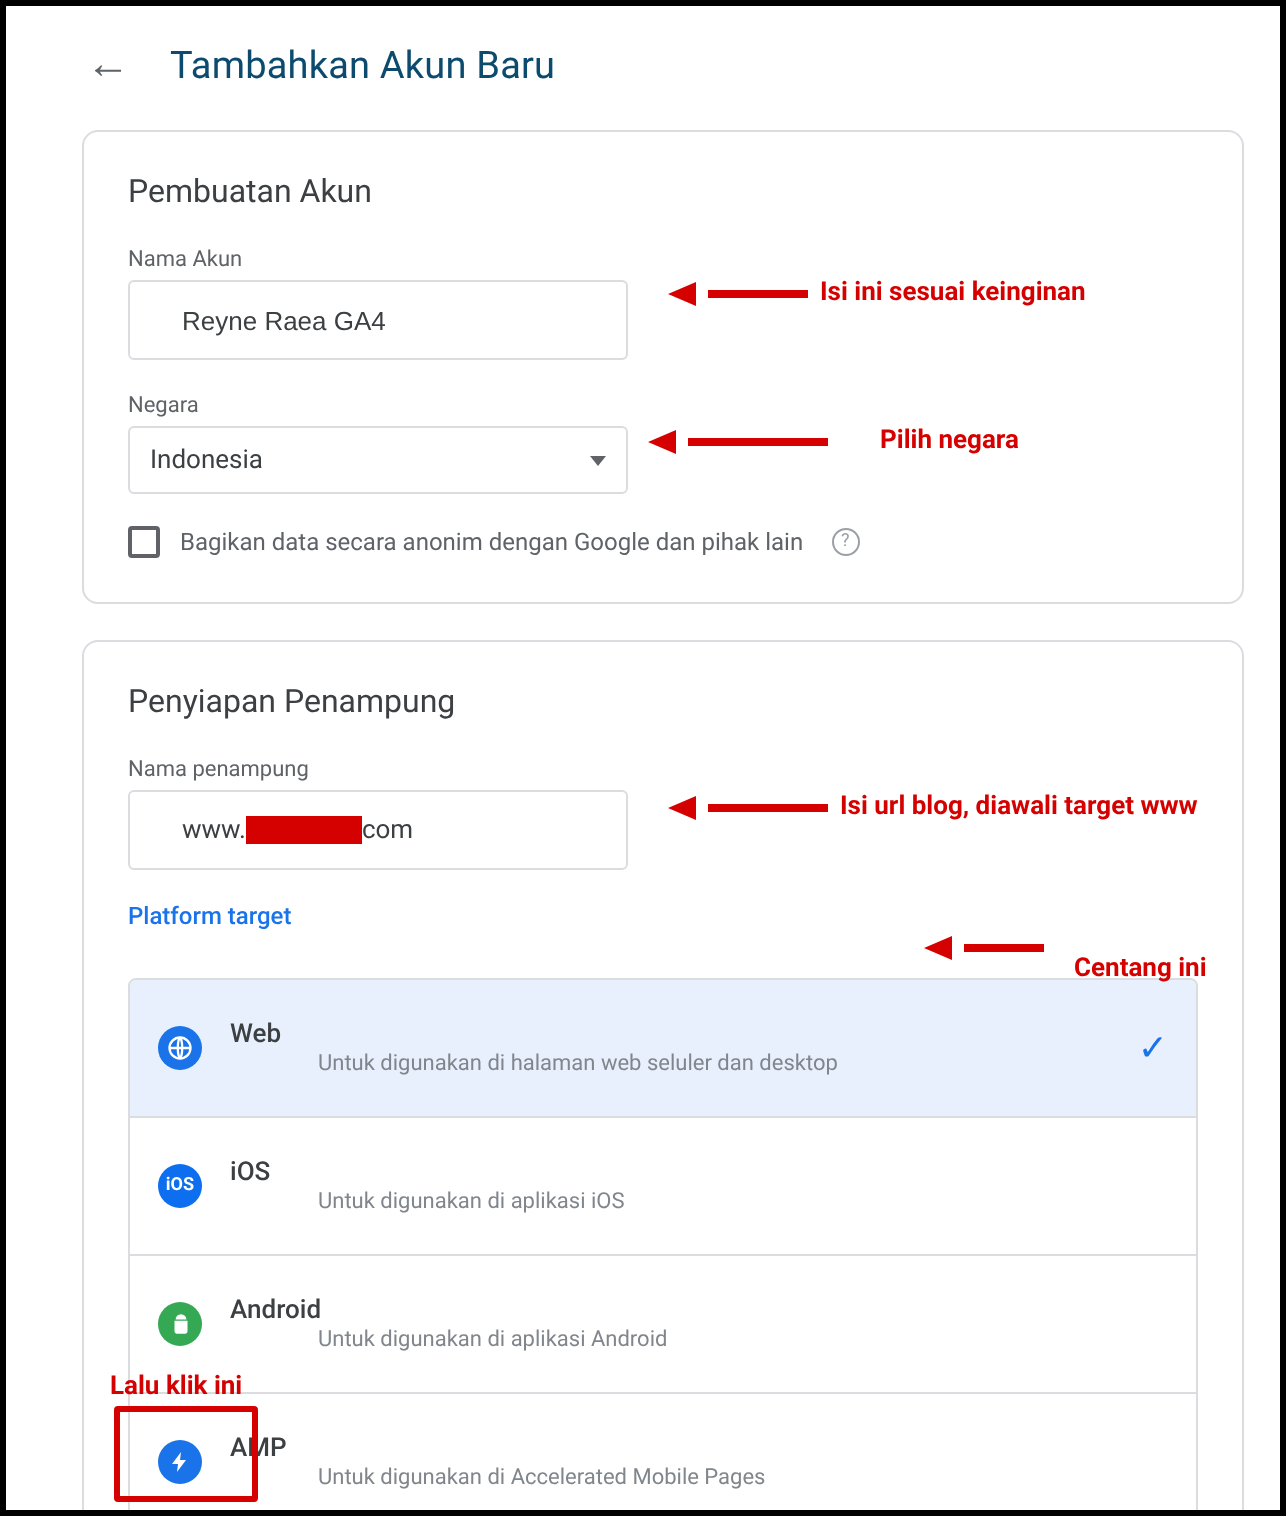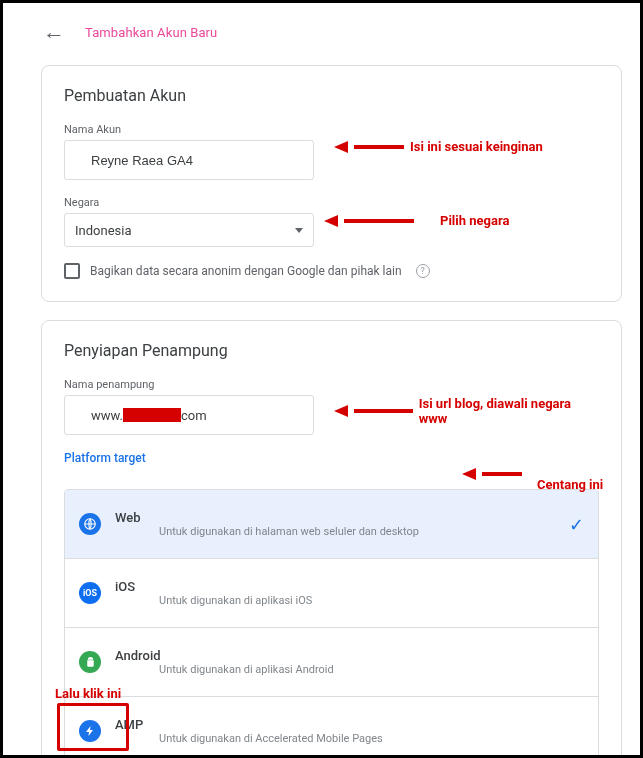--- a/index.html
+++ b/index.html
@@ -13,21 +13,21 @@
       position: relative;
       color: #3c4043;
     }
     .header {
       display: flex;
       align-items: center;
       gap: 20px;
       padding: 16px 20px 12px 40px;
     }
     .back-arrow { font-size: 22px; color: #5f6368; cursor: pointer; }
-    .page-title { font-size: 13px; color: #ec4899; font-weight: 400; letter-spacing: .1px; }
+    .page-title { font-size: 19px; color: #0c4a6e; font-weight: 400; letter-spacing: .1px; }
     .card {
       border: 1px solid #dadce0;
       border-radius: 8px;
       margin: 8px 18px 18px 38px;
       padding: 20px 22px 22px 22px;
       position: relative;
     }
     .card-title { font-size: 16px; color: #3c4043; margin-bottom: 18px; }
     .field-label { font-size: 11px; color: #5f6368; margin-bottom: 4px; }
     .text-input {
@@ -133,21 +133,21 @@
   <div class="field-group">
     <div class="field-label">Nama penampung</div>
     <div class="text-input" style="display:flex; align-items:center;">
       <span>www.</span>
       <span class="container-input-redacted"></span>
       <span>com</span>
     </div>
     <div class="anno" style="left:270px; top:18px;">
       <span class="arrow-left"></span>
         <span class="arrow-shaft" style="width:60px;"></span>
-      <span>Isi url blog, diawali negara www</span>
+      <span>Isi url blog, diawali target www</span>
     </div>
   </div>
 
   <div class="platform-label">Platform target</div>
 
   <div class="platform-list">
     <div class="platform-item selected">
       <span class="plat-icon ic-web">
         <svg width="14" height="14" viewBox="0 0 24 24" fill="none" stroke="#fff" stroke-width="2">
             <circle cx="12" cy="12" r="9"></circle>

